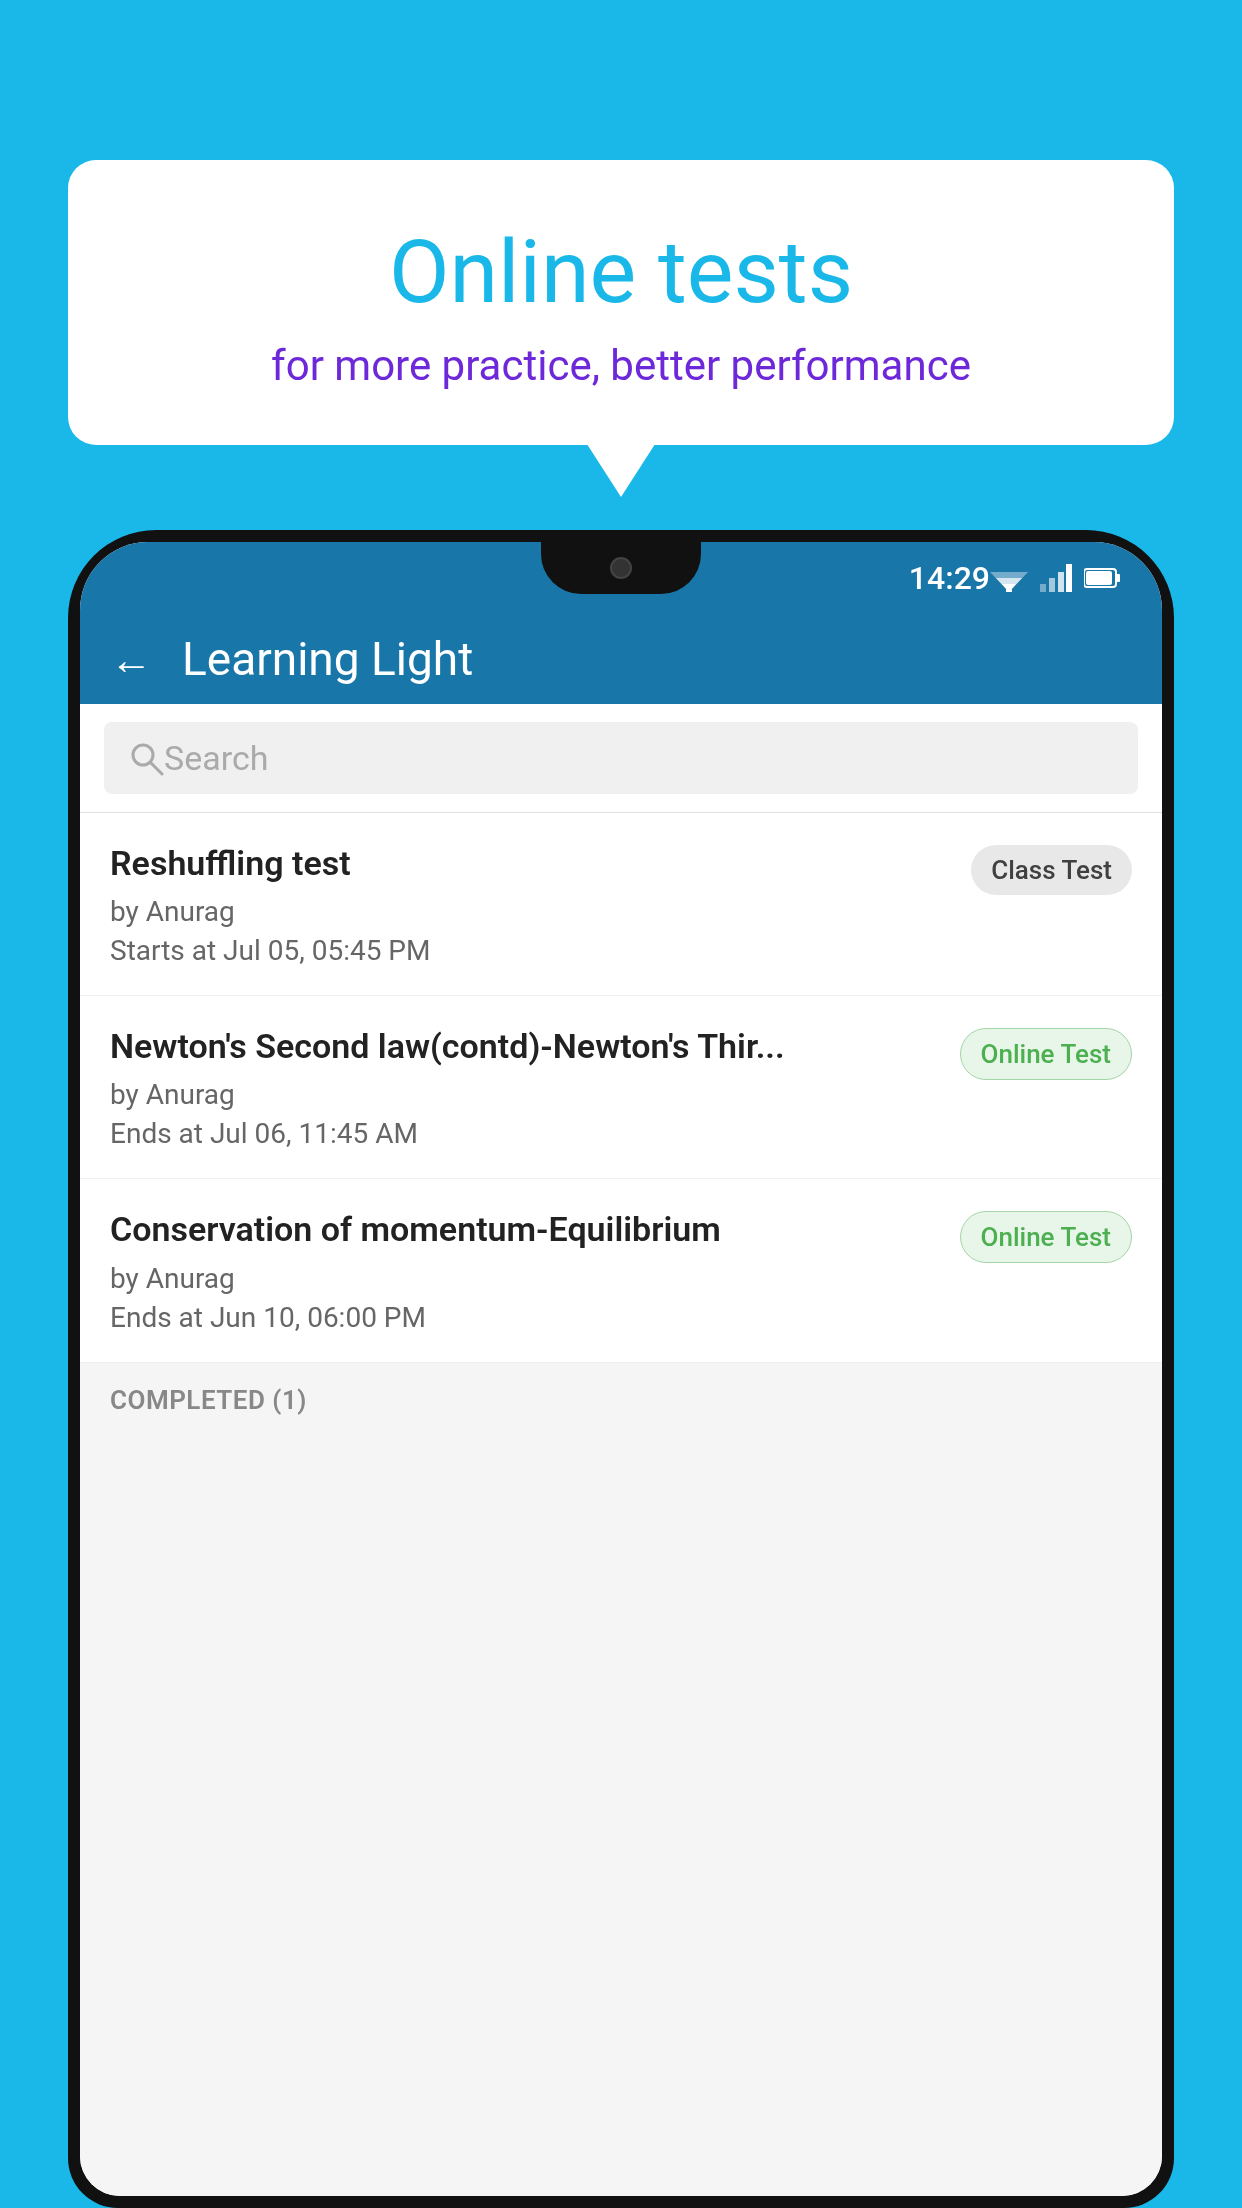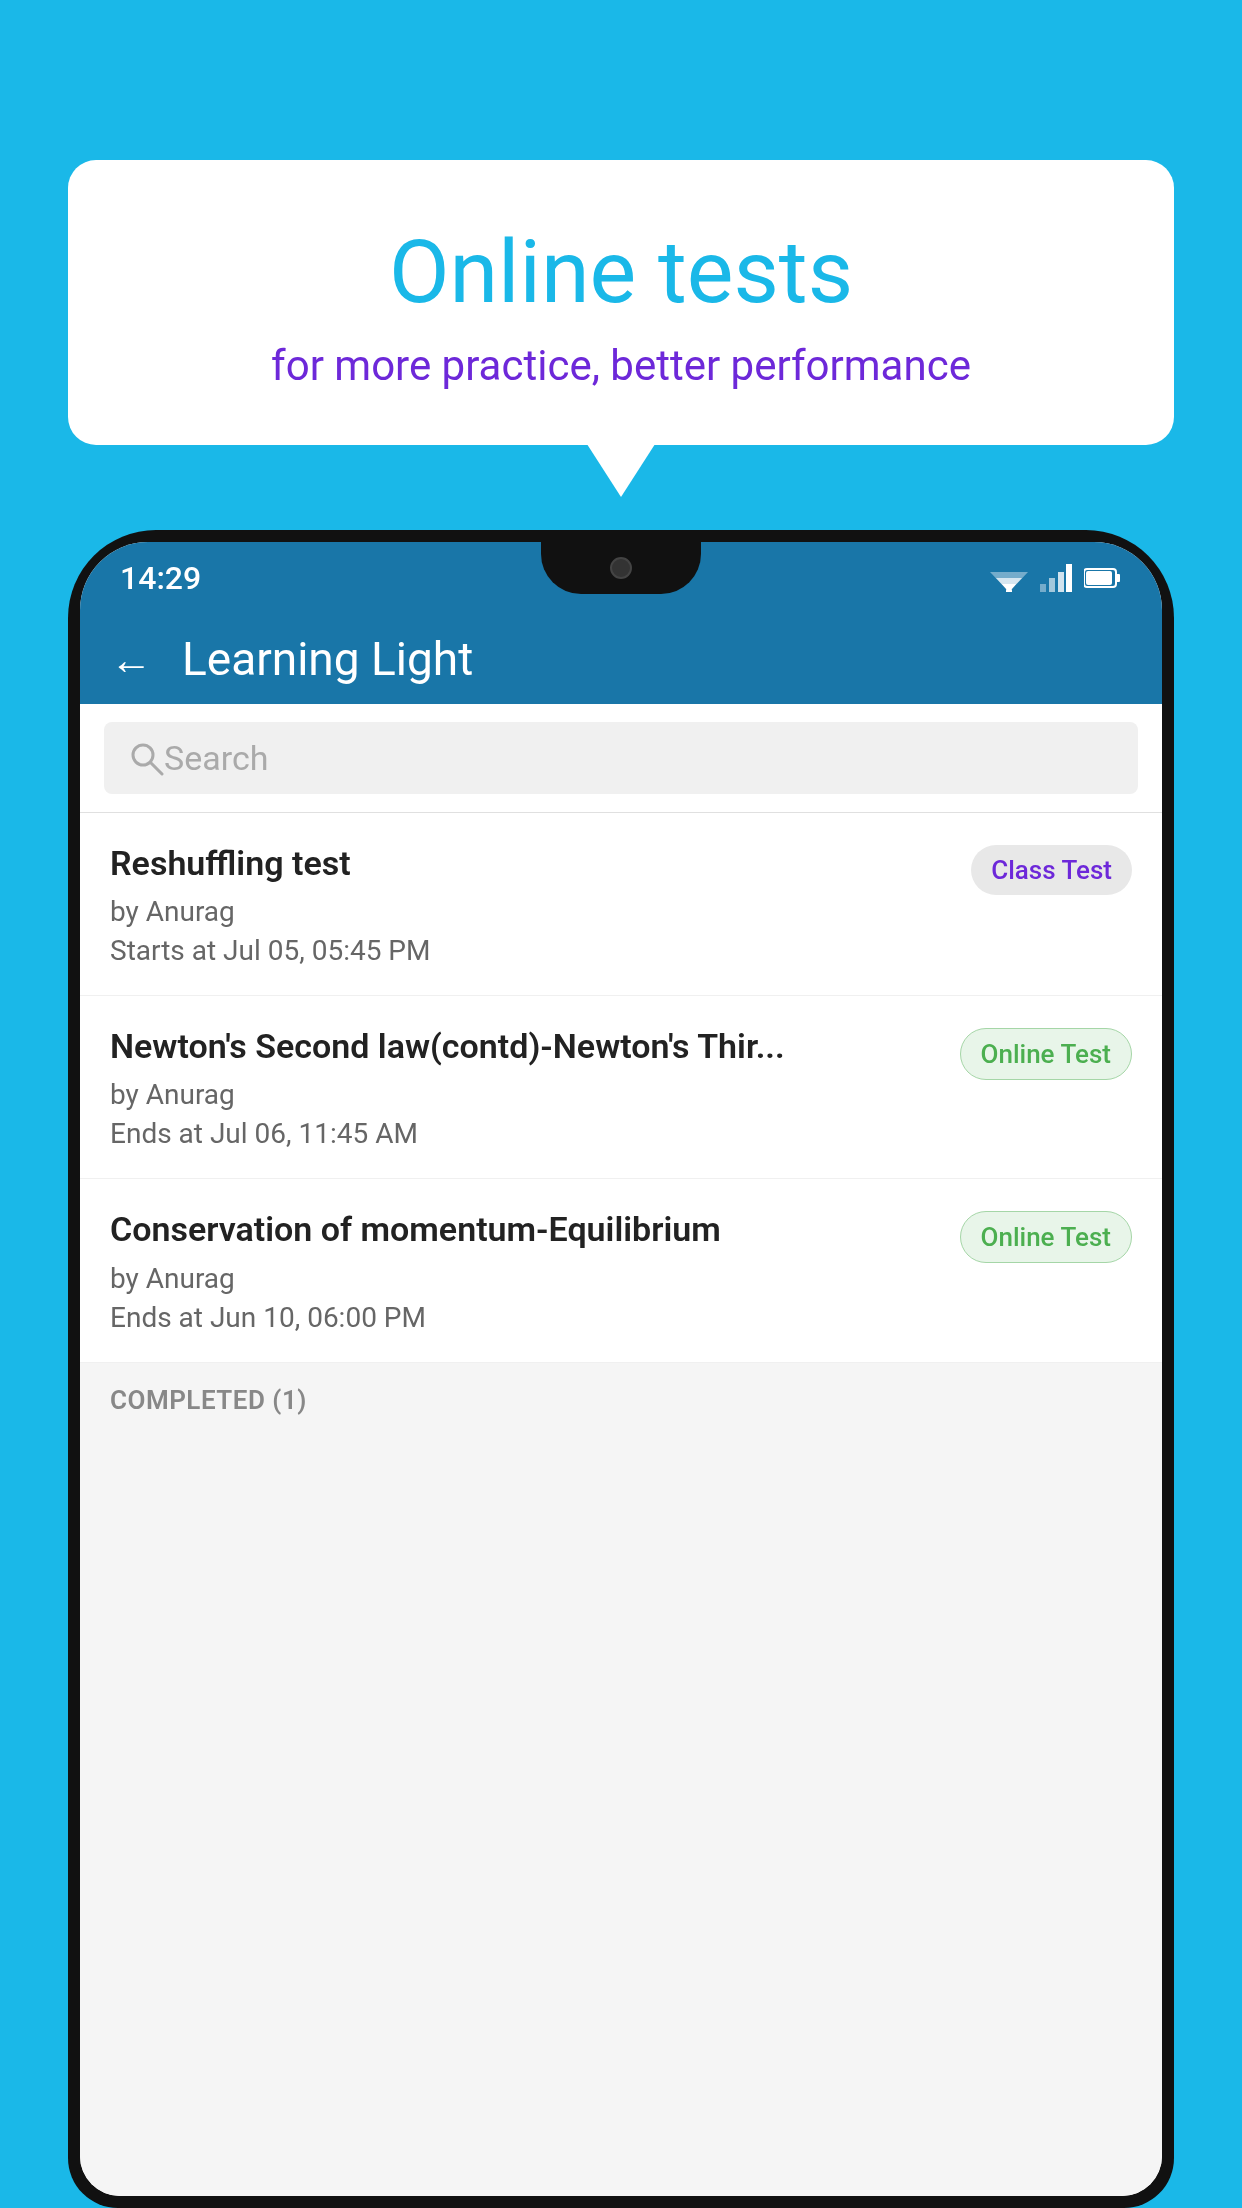--- a/index.html
+++ b/index.html
@@ -60,21 +60,21 @@
       padding: 0;
       overflow: hidden;
     }
 
     
     .phone-status-bar {
       background: #1976a8;
       height: 72px;
       display: flex;
       align-items: center;
-      justify-content: space-between;
+      justify-content: flex-end;
       padding: 0 40px;
       position: relative;
     }
     .status-time {
       color: white;
       font-size: 32px;
       font-weight: 500;
     }
     .status-icons {
       display: flex;
@@ -230,21 +230,21 @@
     .test-badge {
       padding: 10px 20px;
       border-radius: 30px;
       font-size: 26px;
       font-weight: 500;
       white-space: nowrap;
       margin-top: 4px;
     }
     .badge-class {
       background: #e8e8e8;
-      color: #6d28d9;
+      color: #404040;
     }
     .badge-online {
       background: #e8f5e9;
       color: #4caf50;
       border: 1.5px solid #a5d6a7;
     }
 
     
     .completed-label {
       padding: 22px 30px 14px;

